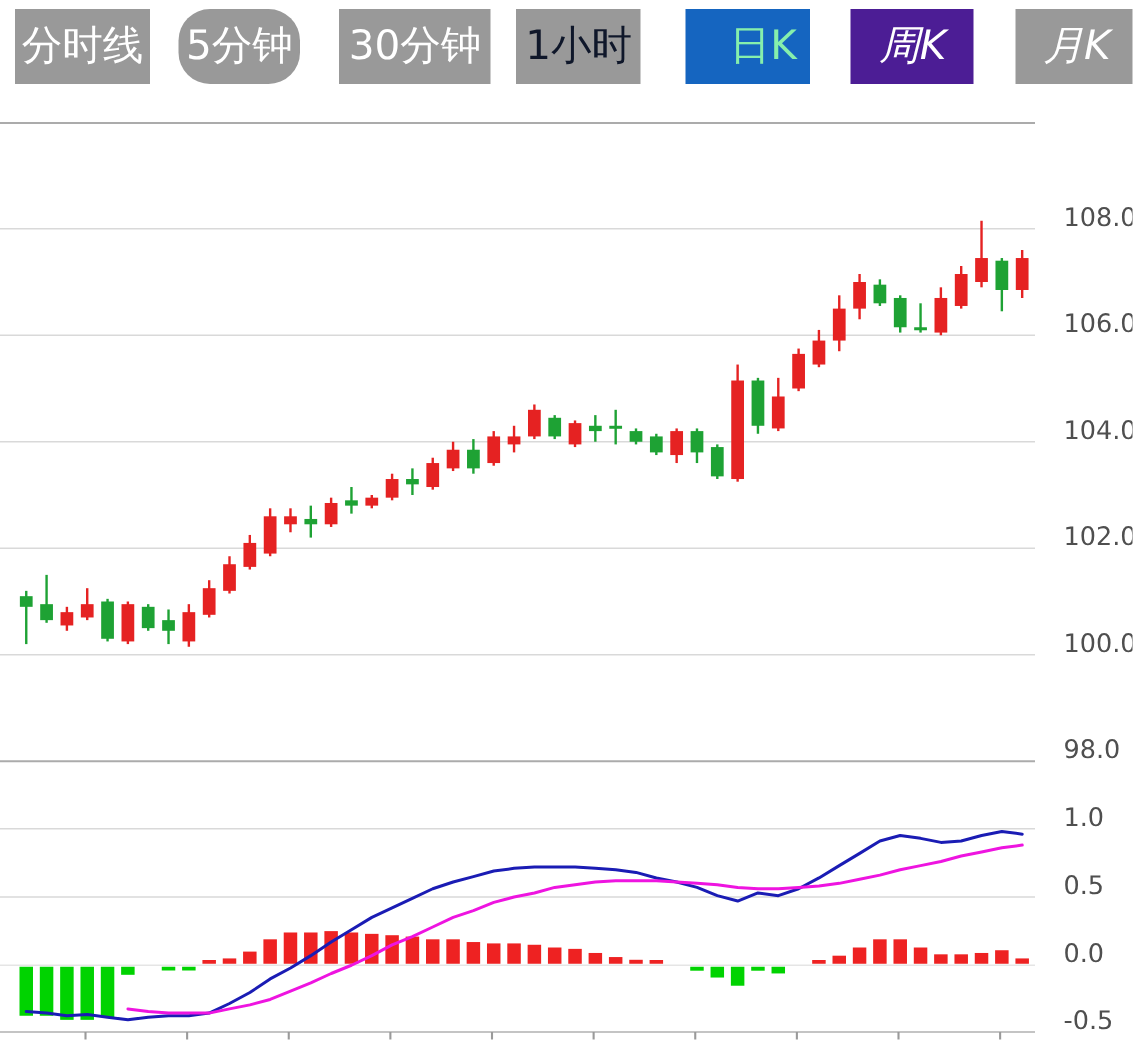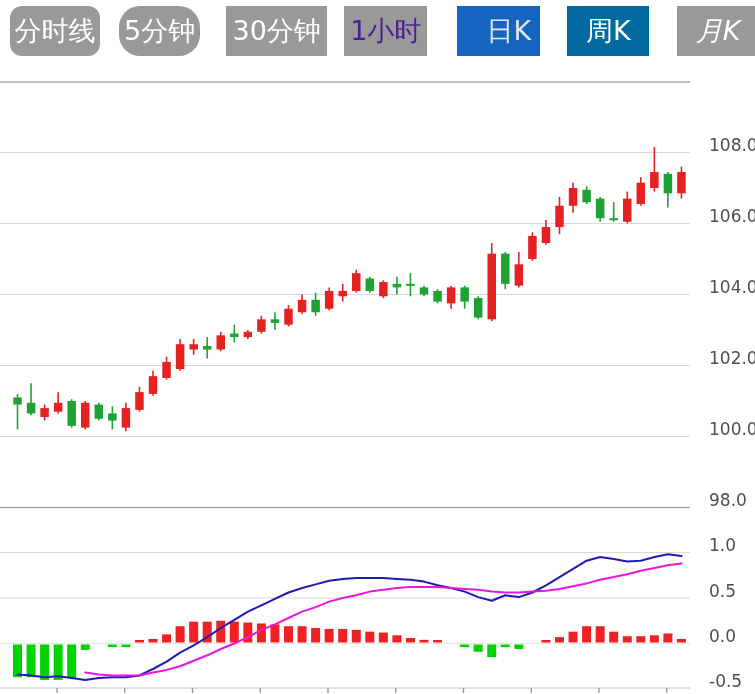--- a/index.html
+++ b/index.html
@@ -5,39 +5,39 @@
 <style>
   html,body{margin:0;padding:0;background:#ffffff;}
   body{width:755px;height:694px;overflow:hidden;position:relative;
        font-family:"DejaVu Sans","Liberation Sans",sans-serif;}
   .toolbar{position:absolute;left:0;top:6px;height:50px;white-space:nowrap;z-index:2;}
   .tf-btn{display:inline-block;box-sizing:border-box;height:50px;line-height:50px;
           text-align:center;vertical-align:top;font-size:27px;color:#fff;
           background:#999999;border:none;cursor:pointer;padding:0;
           font-family:"DejaVu Sans","Liberation Sans",sans-serif;}
   .tf-btn.active{background:#1565c0;}
-  .tf-btn:nth-child(1){margin-left:10px;width:90px;border-radius:12px;}
+  .tf-btn:nth-child(1){margin-left:10px;width:90px;}
   .tf-btn:nth-child(2){margin-left:14px;width:81px;}
   .tf-btn:nth-child(3){margin-left:21px;width:101px;}
   .tf-btn:nth-child(4){margin-left:12px;width:83px;}
   .tf-btn:nth-child(5){margin-left:25px;width:83px;}
   .tf-btn:nth-child(6){margin-left:22px;width:82px;}
   .tf-btn:nth-child(7){margin-left:22px;width:83px;}
   #chart{position:absolute;left:0;top:0;z-index:1;}
 </style>
 </head>
 <body>
 
 <div class="toolbar">
   <button class="tf-btn" style="background: rgb(153, 153, 153); color: rgb(255, 255, 255);">分时线</button>
   <button class="tf-btn" style="background: rgb(153, 153, 153); color: rgb(255, 255, 255); border-radius: 21px;">5分钟</button>
   <button class="tf-btn" style="background: rgb(153, 153, 153); color: rgb(255, 255, 255);">30分钟</button>
-  <button class="tf-btn" style="background: rgb(153, 153, 153); color: #4c1d95;">1小时</button>
-  <button class="tf-btn active" style="background: rgb(21, 101, 192); color: #e5e5e5; padding-left: 20px;">日K</button>
-  <button class="tf-btn" style="background: #0369a1; color: rgb(255, 255, 255);">周K</button>
+  <button class="tf-btn" style="background: rgb(153, 153, 153); color: #0f172a;">1小时</button>
+  <button class="tf-btn active" style="background: rgb(21, 101, 192); color: #86efac; padding-left: 20px;">日K</button>
+  <button class="tf-btn" style="background: #4c1d95; color: rgb(255, 255, 255); font-style: italic;">周K</button>
   <button class="tf-btn" style="background: rgb(153, 153, 153); color: rgb(255, 255, 255); font-style: italic;">月K</button>
 </div>
 
 <svg id="chart" width="755" height="694" xmlns="http://www.w3.org/2000/svg">
     <line x1="0" y1="82" x2="690" y2="82" stroke="#ababab" stroke-width="1.4"></line>
     <line x1="0" y1="152.5" x2="690" y2="152.5" stroke="#d9d9d9" stroke-width="1"></line>
     <text x="709" y="146" fill="#4f4f4f" font-size="17" font-family="&quot;DejaVu Sans&quot;,&quot;Liberation Sans&quot;,sans-serif" dominant-baseline="middle">108.0</text>
     <line x1="0" y1="223.5" x2="690" y2="223.5" stroke="#d9d9d9" stroke-width="1"></line>
     <text x="709" y="217" fill="#4f4f4f" font-size="17" font-family="&quot;DejaVu Sans&quot;,&quot;Liberation Sans&quot;,sans-serif" dominant-baseline="middle">106.0</text>
     <line x1="0" y1="294.5" x2="690" y2="294.5" stroke="#d9d9d9" stroke-width="1"></line>

